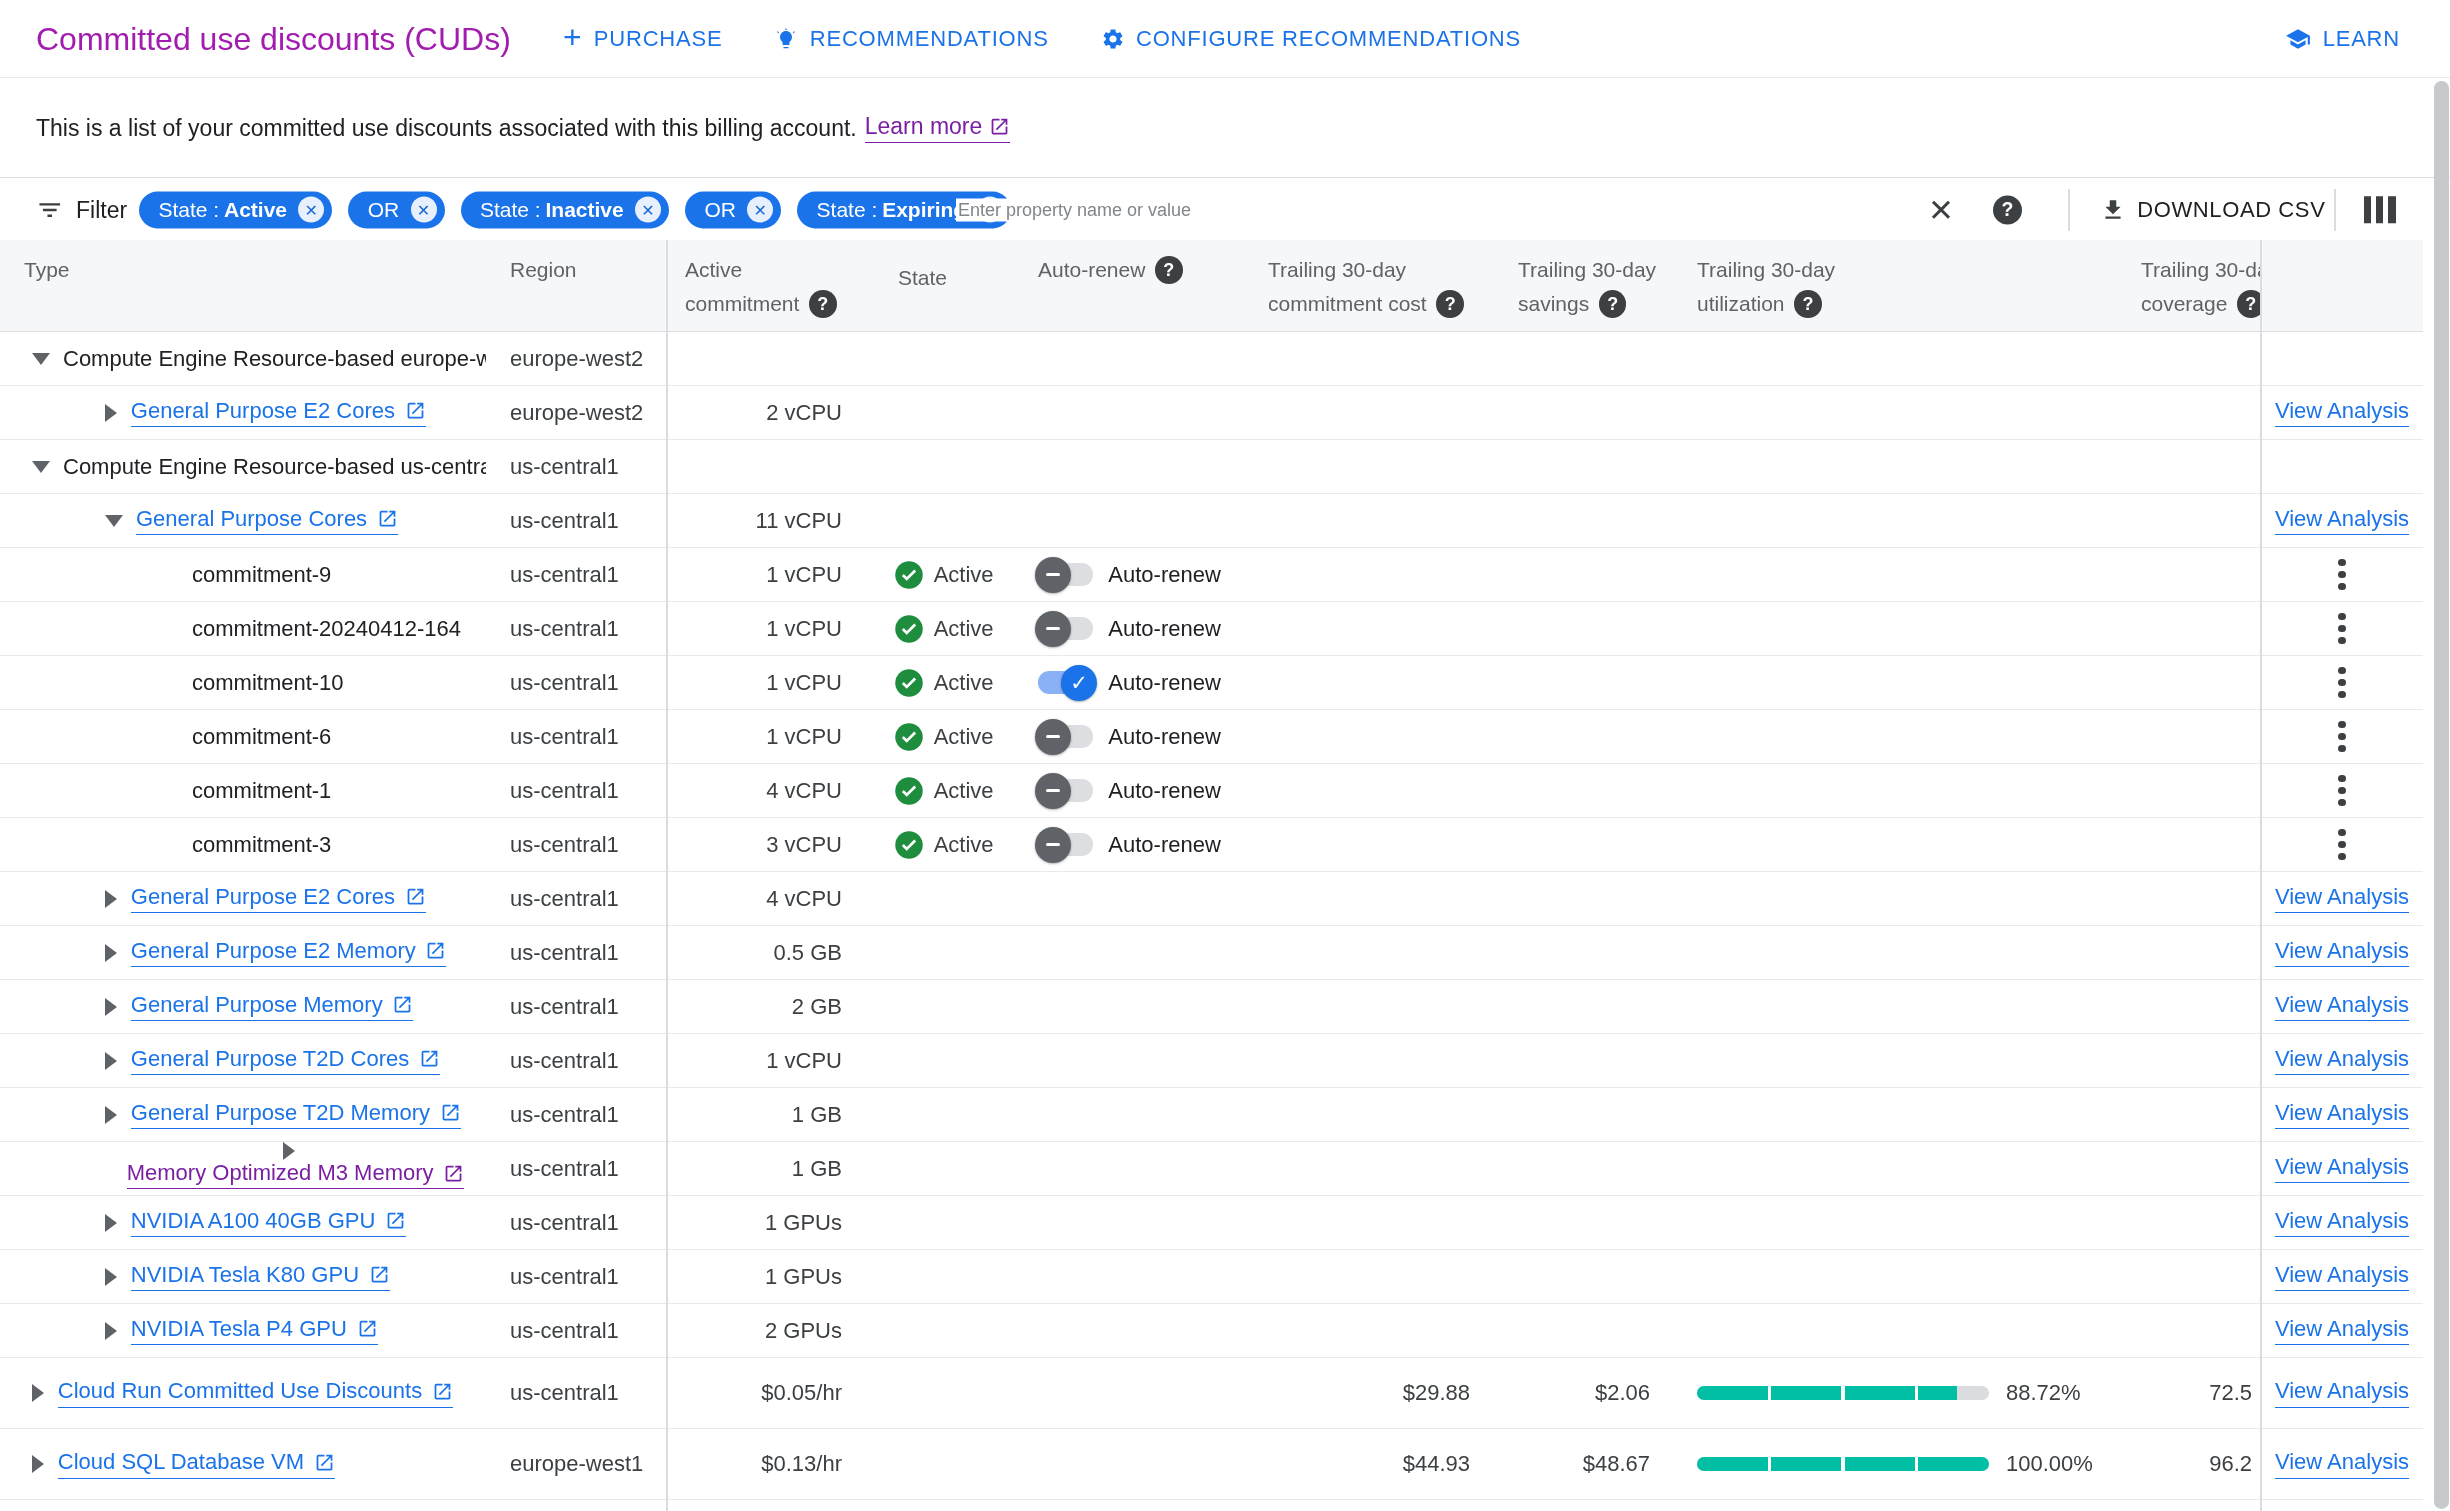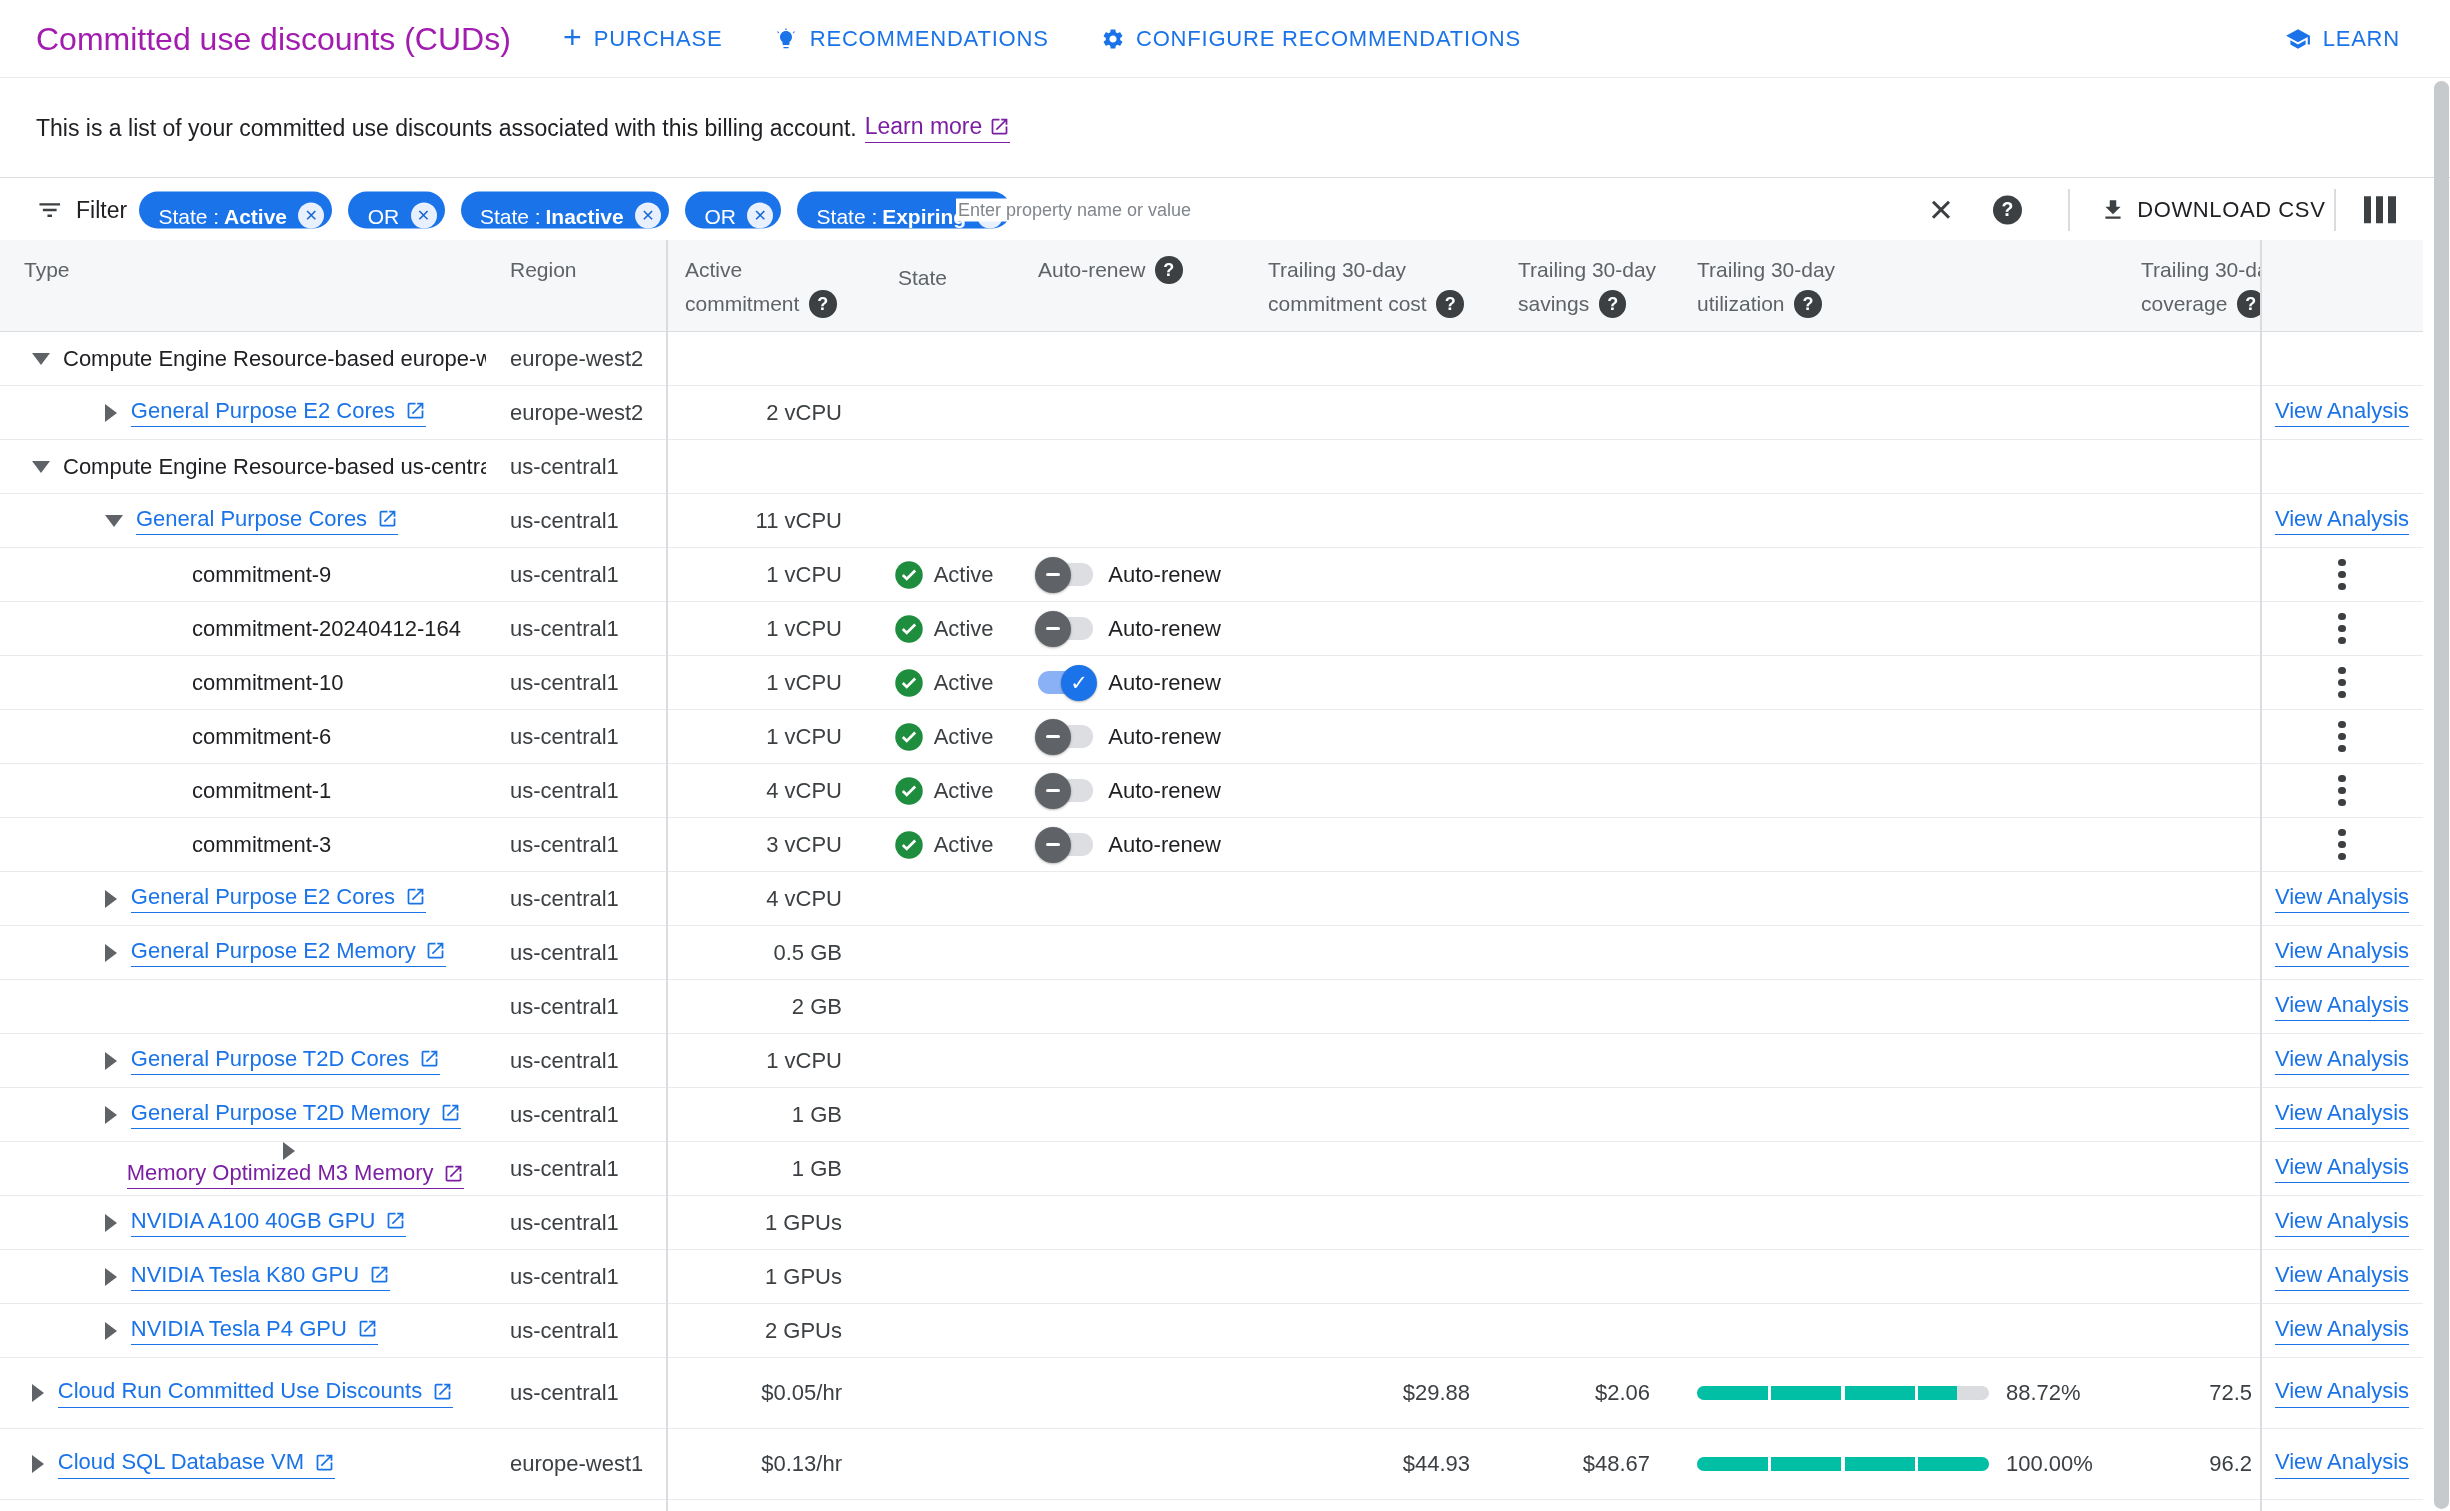--- a/index.html
+++ b/index.html
@@ -15,21 +15,21 @@
   .plus-glyph{font-size:32px;font-weight:400;line-height:1;margin-top:-3.2px;}
   .learn-btn{position:absolute;right:44px;top:0;height:77px;display:inline-flex;align-items:center;gap:11.3px;border:none;background:none;cursor:pointer;color:#1a73e8;font-size:22px;font-weight:500;letter-spacing:0.8px;font-family:inherit;}
   
   .desc{position:absolute;left:0;top:79px;width:2450px;height:98px;display:flex;align-items:center;padding-left:36px;box-sizing:border-box;font-size:23px;color:#202124;}
   .desc a{color:#7b1fa2;display:inline-flex;align-items:center;gap:6.5px;margin-left:8px;text-decoration:none;border-bottom:1.6px solid #7b1fa2;padding-bottom:2px;cursor:pointer;}
   
   .filterbar{position:absolute;left:0;top:177px;width:2450px;height:63px;border-top:1.6px solid #dadce0;background:#fff;}
   .fb-item{position:absolute;top:50%;transform:translateY(-50%);}
   .filter-label{font-size:23px;font-weight:500;color:#202124;}
   .chips{display:flex;align-items:center;gap:16px;}
-  .chip{display:inline-flex;align-items:flex-end;background:#1a73e8;color:#fff;height:37px;border-radius:18.6px;
+  .chip{display:inline-flex;align-items:center;background:#1a73e8;color:#fff;height:37px;border-radius:18.6px;
         padding:0 8px 0 19.4px;font-size:21px;white-space:nowrap;cursor:pointer;}
   .chip b{font-weight:700;margin-left:4.9px;}
   .chip-x{display:inline-flex;align-items:center;justify-content:center;width:26px;height:26px;border-radius:50%;
           background:#e8f0fe;color:#1967d2;font-size:16px;font-weight:700;margin-left:11.3px;cursor:pointer;}
   .filter-input{border:none;outline:none;font-size:18px;color:#202124;width:891px;font-family:inherit;}
   .filter-input::placeholder{color:#80868b;}
   .icon-btn{border:none;background:none;cursor:pointer;color:#3c4043;padding:0;display:inline-flex;align-items:center;font-family:inherit;}
   .clear-x{font-size:31px;color:#3c4043;}
   .help-dot{display:inline-flex;align-items:center;justify-content:center;width:29px;height:29px;border-radius:50%;
             background:#3c4043;color:#fff;font-size:19.4px;font-weight:700;line-height:1;}
@@ -488,20 +488,29 @@
             </svg>
           </a>
         </div>
         <div class="cell" style="left: 510px;">us-central1</div>
         <div class="cell num" style="left: 648px; width: 194px;">0.5 GB</div>
         <div class="cell" style="left: 2262px; width: 160px; justify-content: center;">
           <a class="va-link">View Analysis</a>
         </div>
       </div>
       <div class="row">
+        <div class="cell" style="left: 105px; width: 381px; overflow: hidden;">
+          <span class="tri-right"></span>
+          <a class="tlink">
+            <span>General Purpose Memory</span>
+            <svg width="21" height="21" viewBox="0 0 24 24" fill="currentColor">
+              <path d="M19 19H5V5h7V3H5a2 2 0 0 0-2 2v14a2 2 0 0 0 2 2h14c1.1 0 2-.9 2-2v-7h-2v7zM14 3v2h3.59l-9.83 9.83 1.41 1.41L19 6.41V10h2V3h-7z"></path>
+            </svg>
+          </a>
+        </div>
         <div class="cell" style="left: 510px;">us-central1</div>
         <div class="cell num" style="left: 648px; width: 194px;">2 GB</div>
         <div class="cell" style="left: 2262px; width: 160px; justify-content: center;">
           <a class="va-link">View Analysis</a>
         </div>
       </div>
       <div class="row">
         <div class="cell" style="left: 105px; width: 381px; overflow: hidden;">
           <span class="tri-right"></span>
           <a class="tlink">

